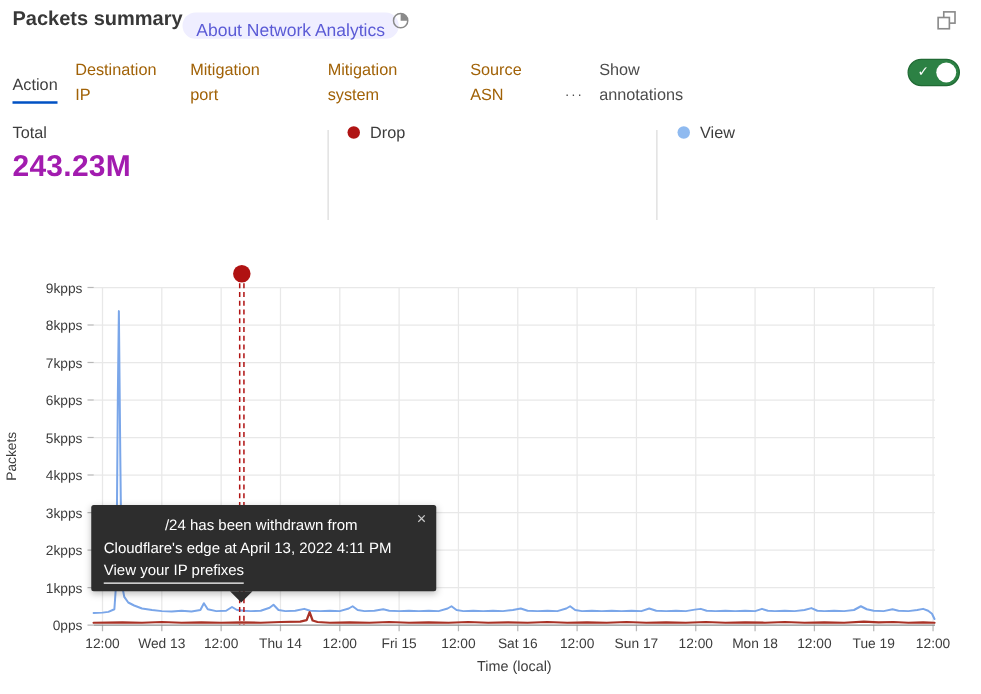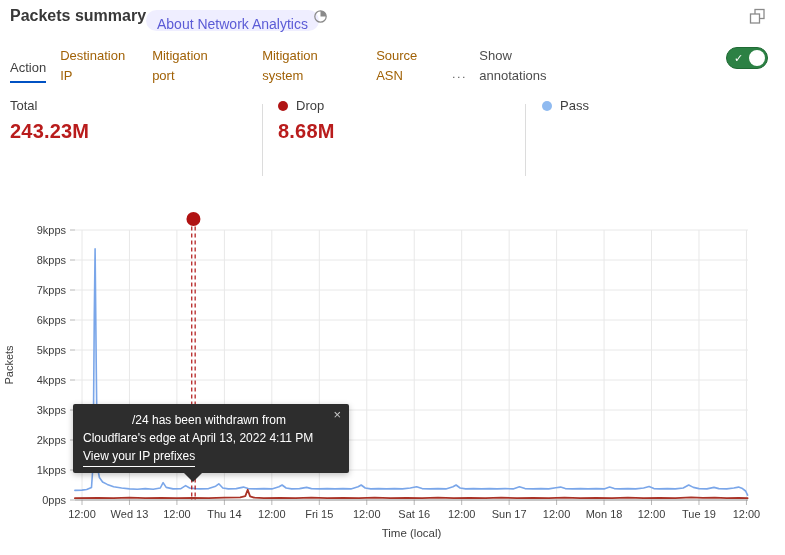--- a/index.html
+++ b/index.html
@@ -25,21 +25,21 @@
           border:1px solid #206a34;box-sizing:border-box;cursor:pointer;}
   .toggle .check{position:absolute;left:7px;top:3px;color:#fff;font-size:11px;line-height:14px;}
   .toggle .knob{position:absolute;right:2px;top:2px;width:16px;height:16px;border-radius:50%;background:#fff;}
 
   
   .stat{top:98px;}
   .stat .lab{display:flex;align-items:center;gap:8px;font-size:13px;color:#3d3d3d;}
   .stat .dot{width:10px;height:10px;border-radius:50%;}
   .dot-drop{background:#b01414;}
   .dot-pass{background:#8fbaf0;}
-  .stat .val{margin-top:7px;font-size:20px;font-weight:600;color:#b91c1c;letter-spacing:.2px;}
+  .stat .val{margin-top:7px;font-size:24px;font-weight:600;color:#a21caf;letter-spacing:.2px;}
   .vdiv{top:104px;width:1px;height:72px;background:#dcdcdc;}
 
   
   #chart{left:0;top:200px;}
   .tooltip{left:73px;top:404px;width:276px;box-sizing:border-box;background:#2d2d2d;color:#fff;
            border-radius:2px;padding:7px 12px 6px 10px;font-size:12px;line-height:18px;
            box-shadow:0 2px 6px rgba(0,0,0,.25);z-index:5;}
   .tooltip .l1{text-align:center;padding-right:2px;}
   .tooltip .link{display:inline-block;cursor:pointer;border-bottom:1px solid #fff;padding-bottom:1px;}
   .tooltip .close{position:absolute;top:2px;right:8px;color:#c9c9c9;font-size:13px;cursor:pointer;}
@@ -87,27 +87,26 @@
       <span>Total</span>
     </div>
   <div class="val">243.23M</div>
 </div>
 <div class="abs vdiv" style="left:262px"></div>
 <div class="abs stat" style="left:278px">
   <div class="lab">
       <span class="dot dot-drop"></span>
     <span>Drop</span>
     </div>
-  <div class="val">8.68M</div>
 </div>
 <div class="abs vdiv" style="left:525px"></div>
 <div class="abs stat" style="left:542px">
   <div class="lab">
       <span class="dot dot-pass"></span>
-    <span>Pass</span>
+    <span>View</span>
     </div>
 </div>
 
 <svg id="chart" class="abs" width="785" height="355" viewBox="0 0 785 355">
     <line x1="75" y1="30" x2="748" y2="30" stroke="#e8e8e8" stroke-width="1"></line>
     <line x1="70" y1="30" x2="75" y2="30" stroke="#b8b8b8"></line>
     <text x="66" y="34" text-anchor="end" font-size="11" fill="#3d3d3d">9kpps</text>
     <line x1="75" y1="60" x2="748" y2="60" stroke="#e8e8e8" stroke-width="1"></line>
     <line x1="70" y1="60" x2="75" y2="60" stroke="#b8b8b8"></line>
     <text x="66" y="64" text-anchor="end" font-size="11" fill="#3d3d3d">8kpps</text>

